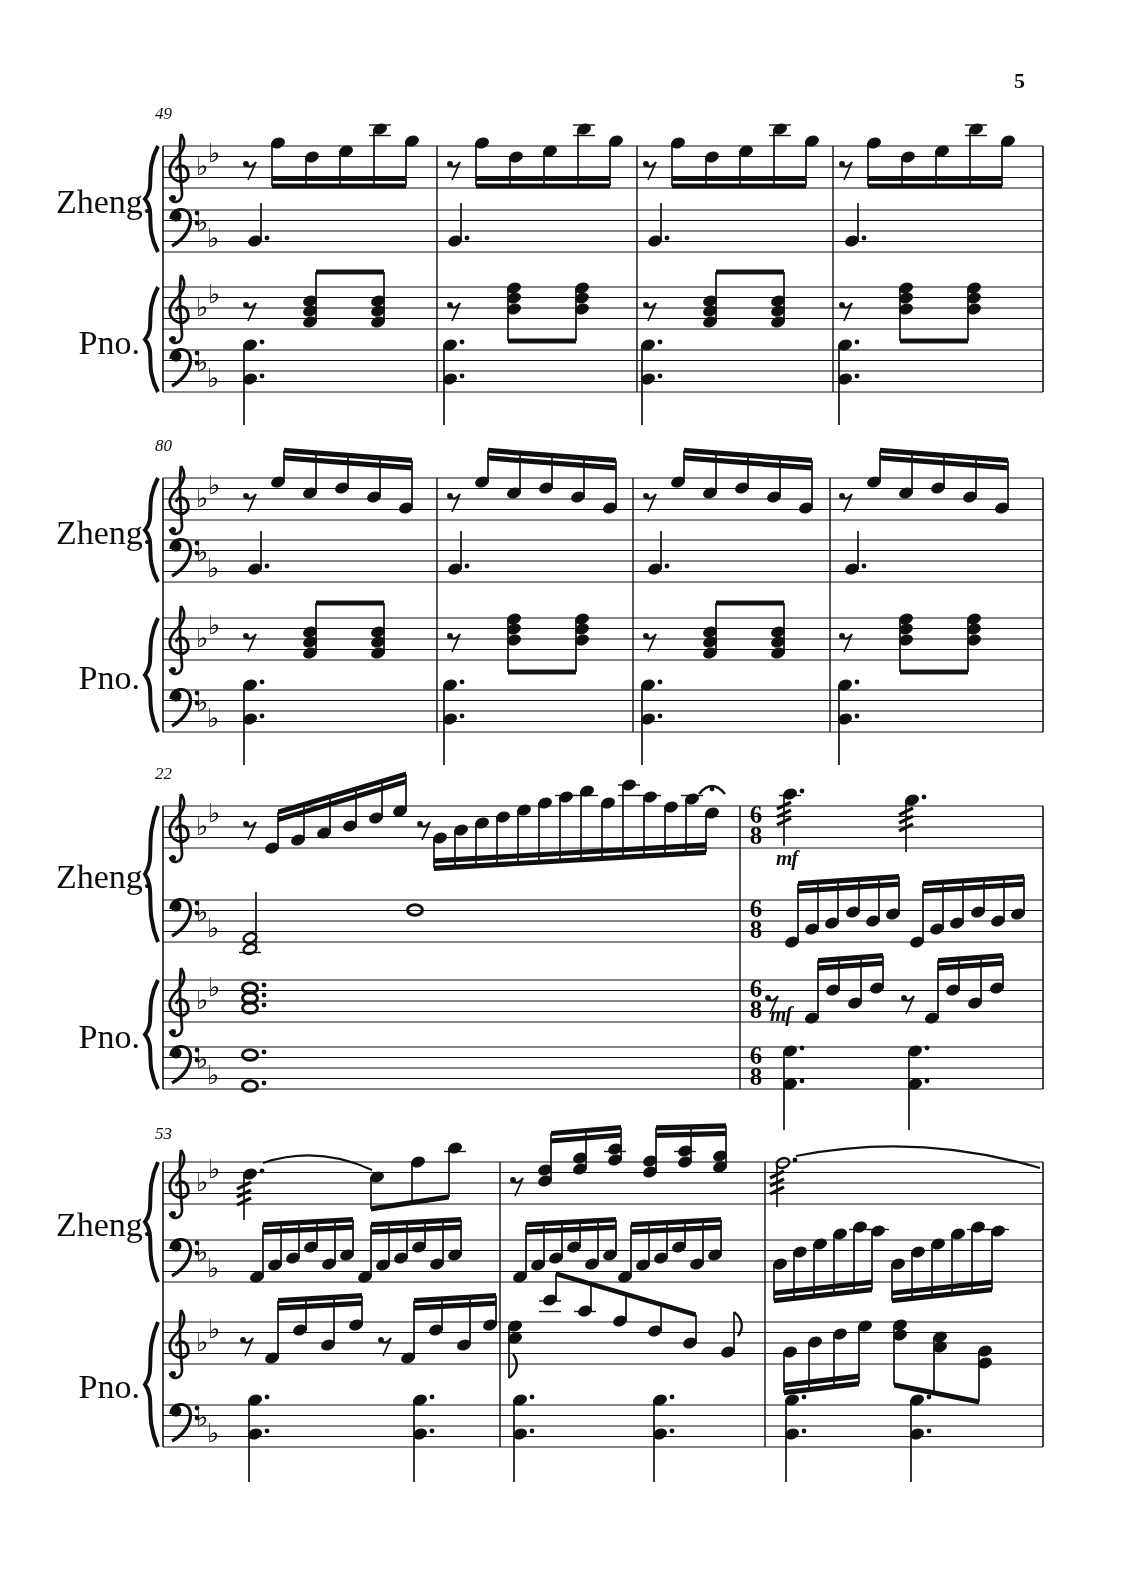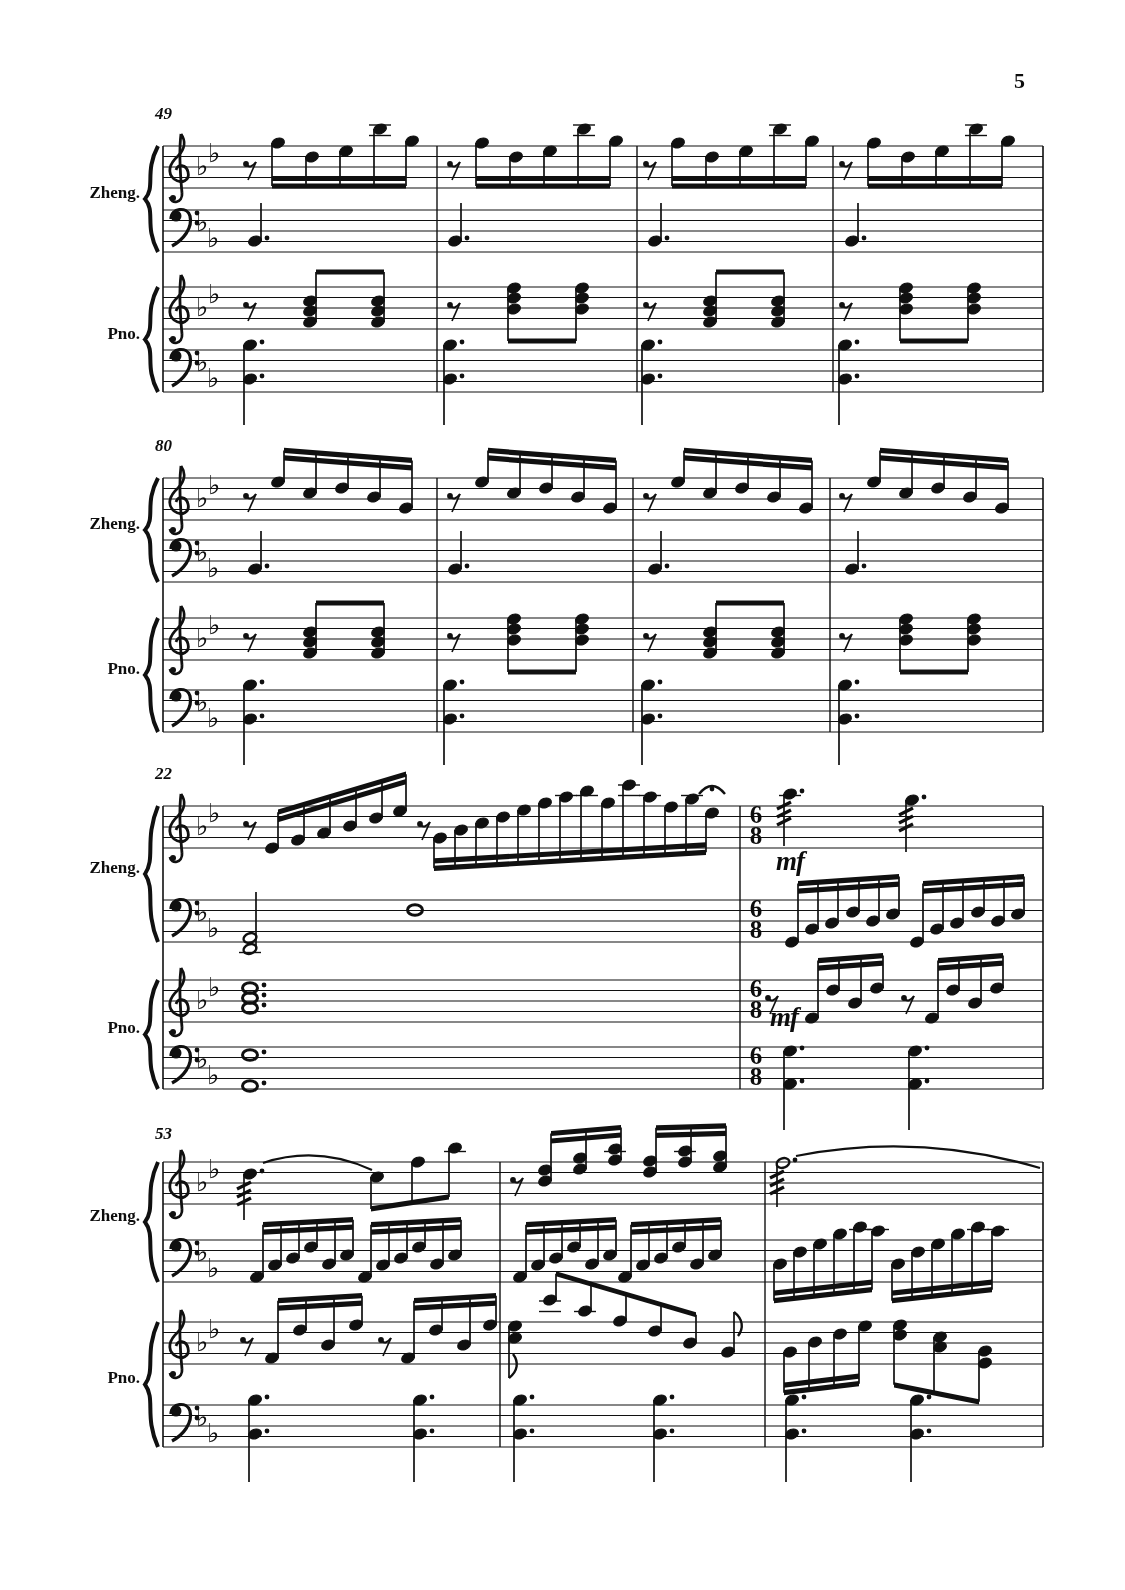--- a/index.html
+++ b/index.html
@@ -1,23 +1,23 @@
 <!DOCTYPE html>
 <html><head>
 <meta charset="utf-8">
 <style>
   html,body{margin:0;padding:0;background:#e8e8e8;}
   .page{position:relative;width:1125px;height:1590px;background:#ffffff;margin:0 auto;
         font-family:"Liberation Serif","DejaVu Serif",serif;overflow:hidden;}
   svg.score{position:absolute;left:0;top:0;}
-  .t{position:absolute;color:#0d0d0d;white-space:nowrap;font-weight:bold;}
+  .t{position:absolute;color:#0d0d0d;white-space:nowrap;}
   .pgnum{font-size:22px;font-weight:bold;}
   .mnum{font-size:17px;font-style:italic;}
-  .label{font-size:17px;width:84px;text-align:right;}
-  .dyn{font-size:27px;font-weight:bold;font-style:italic;letter-spacing:-1px;}
+  .label{font-size:34px;width:84px;text-align:right;}
+  .dyn{font-size:21px;font-weight:bold;font-style:italic;letter-spacing:-1px;}
   .tsig{width:26px;text-align:center;font-weight:bold;font-size:25px;line-height:21px;}
   .tsig span{display:block;}
 </style>
 </head>
 <body>
 
 <div class="page">
   <svg class="score" width="1125" height="1590" viewBox="0 0 1125 1590">
       <g>
         <line x1="163" y1="146" x2="163" y2="392" stroke="#101010" stroke-width="1.6"></line>

